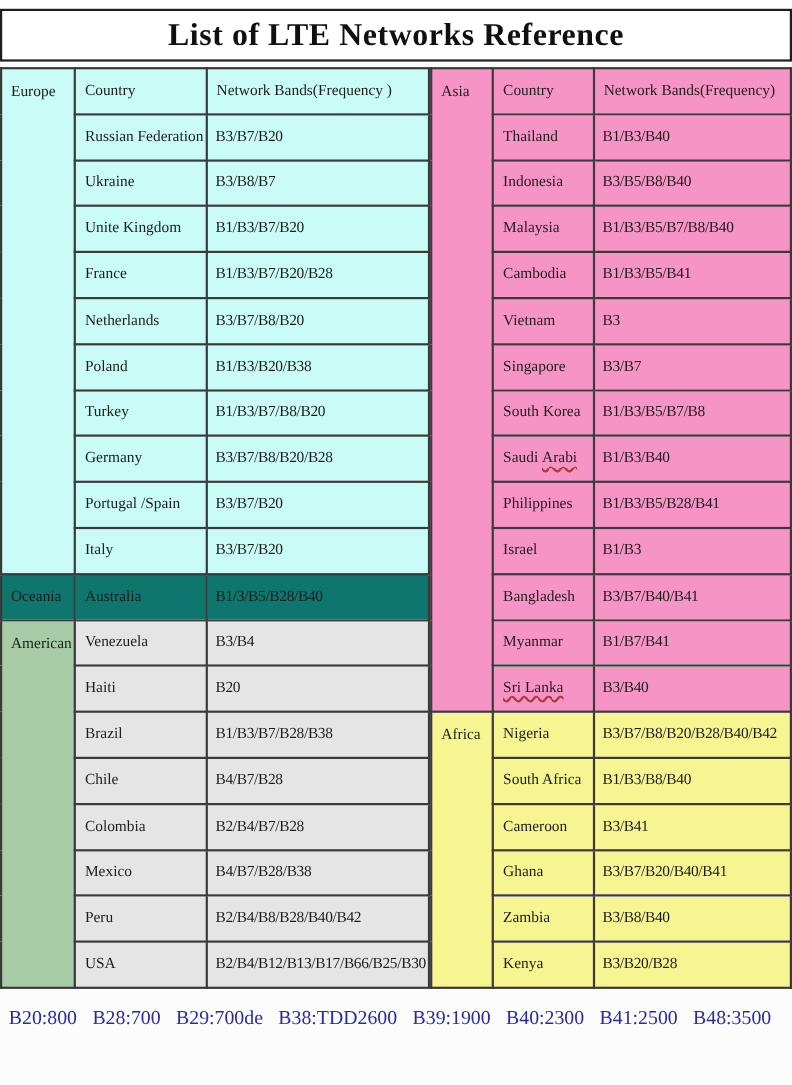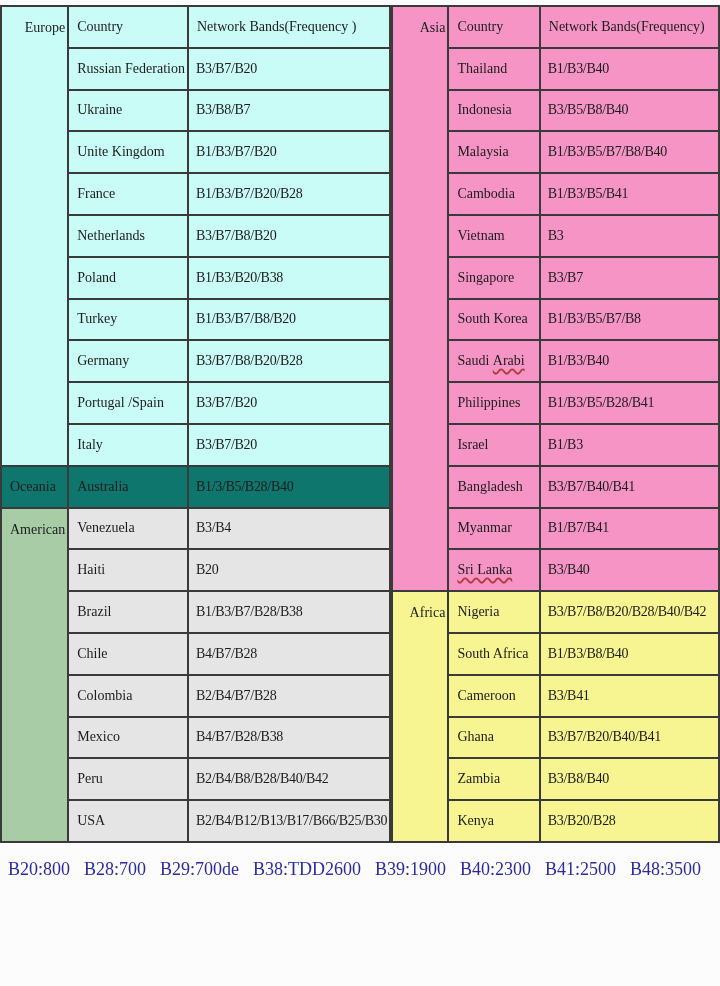--- a/index.html
+++ b/index.html
@@ -20,21 +20,21 @@
   .tables{display:flex;margin-top:5px;}
   table{border-collapse:collapse;table-layout:fixed;}
   td{
     border:2px solid #3a3a3a;
     font-size:14px;line-height:16px;
     padding:0 2px 0 8px;vertical-align:middle;
     white-space:nowrap;overflow:hidden;
   }
   tr{height:41.8px;}
   td.bands{font-size:14px;letter-spacing:-0.3px;padding-left:7px;}
-  td.region{vertical-align:top;padding-top:13px;font-size:14px;text-align:right;}
+  td.region{vertical-align:top;padding-top:13px;font-size:14px;}
   td.region-mid{vertical-align:middle;font-size:14px;}
   
   .cyan{background:#c9fbf7;}
   .pink{background:#f794c6;}
   .sage{background:#a8cca6;}
   .lgreen{background:#e5e5e5;}
   .yellow{background:#f7f492;}
   .white{background:#0f766e;}
   .misspell{
     text-decoration:underline;
@@ -51,20 +51,23 @@
   .footer{color:#2b2b9c;font-size:18px;padding:0 6px;}
   .footer-line1{display:flex;justify-content:space-between;margin-top:11px;padding:0 2px;}
   .footer-line2{display:flex;gap:14px;margin-top:16px;padding:0 2px;}
   .footer span{white-space:nowrap;}
 </style>
 </head>
 <body>
 
 <div class="page">
 
+  <div class="title-box">
+    <h1>List of LTE Networks Reference</h1>
+  </div>
 
   <div class="tables">
 
     <table>
       <colgroup>
           <col class="l-region">
           <col class="l-country">
           <col class="l-bands">
         </colgroup>
       <tbody>

